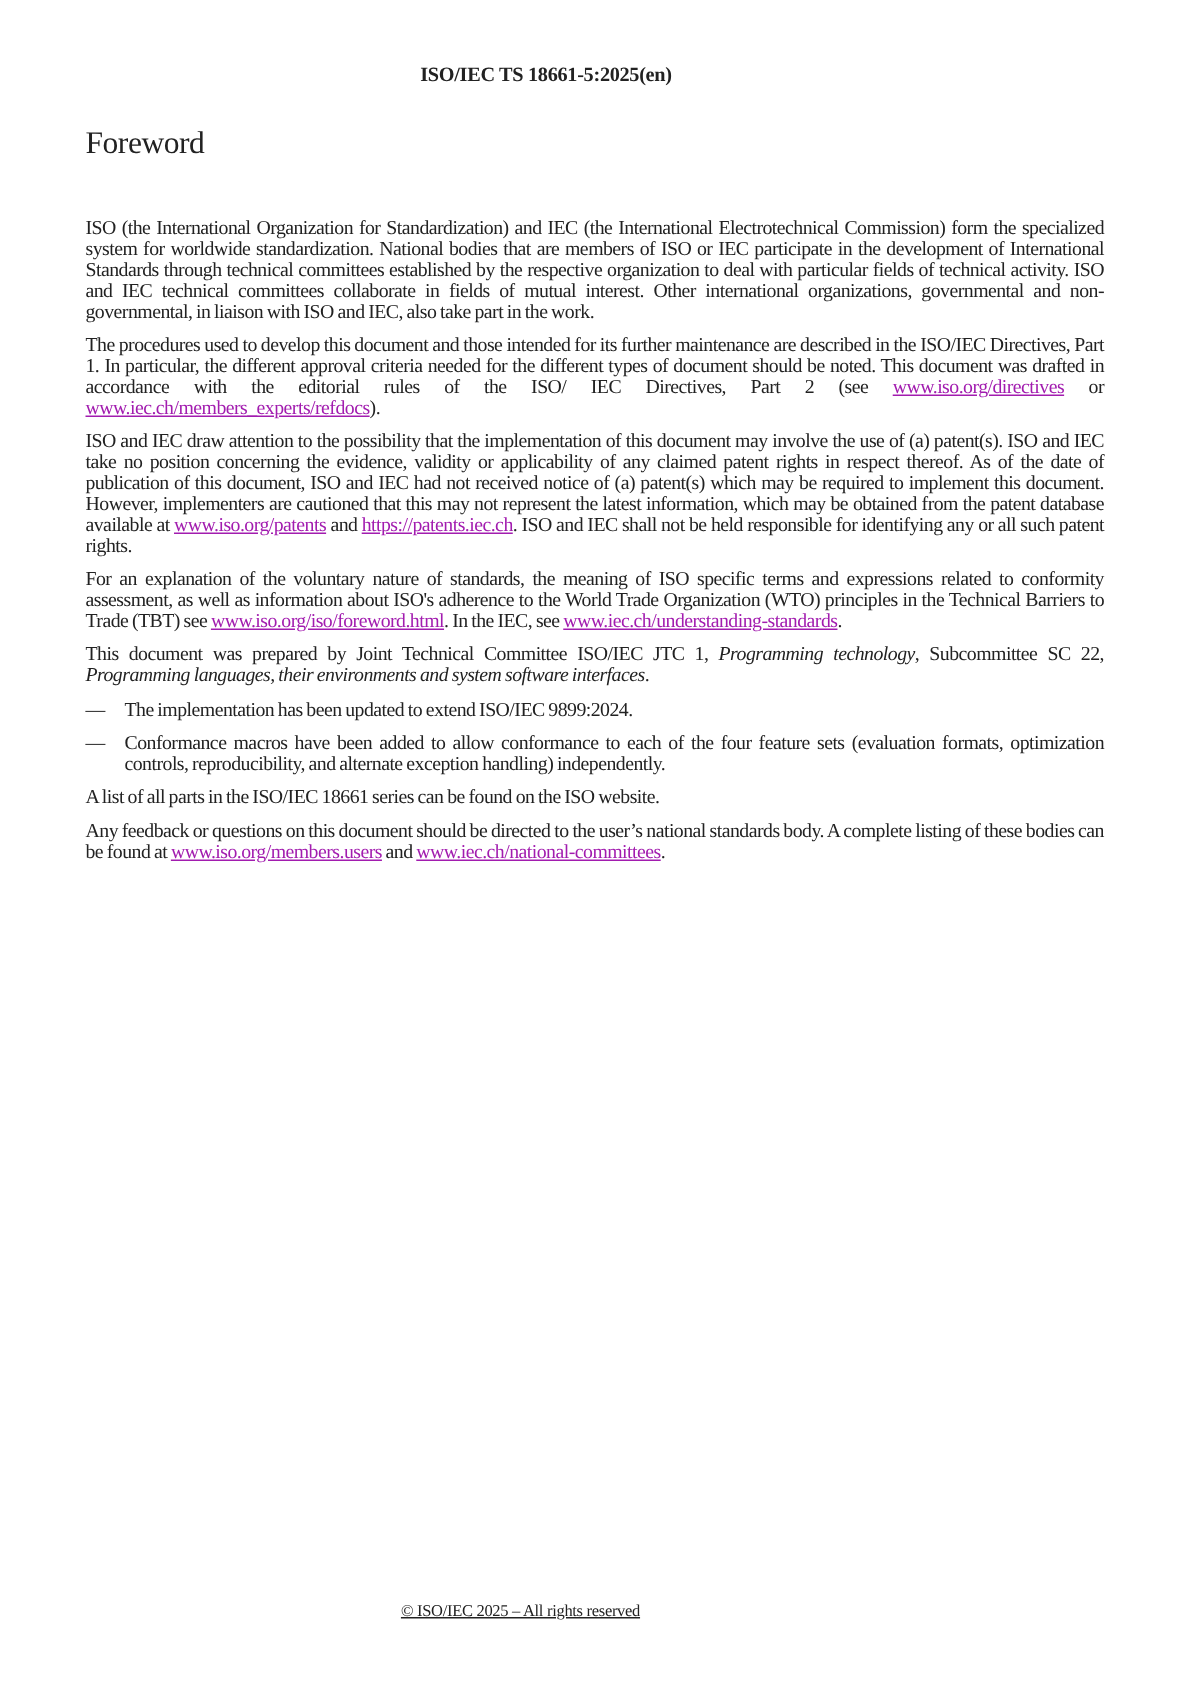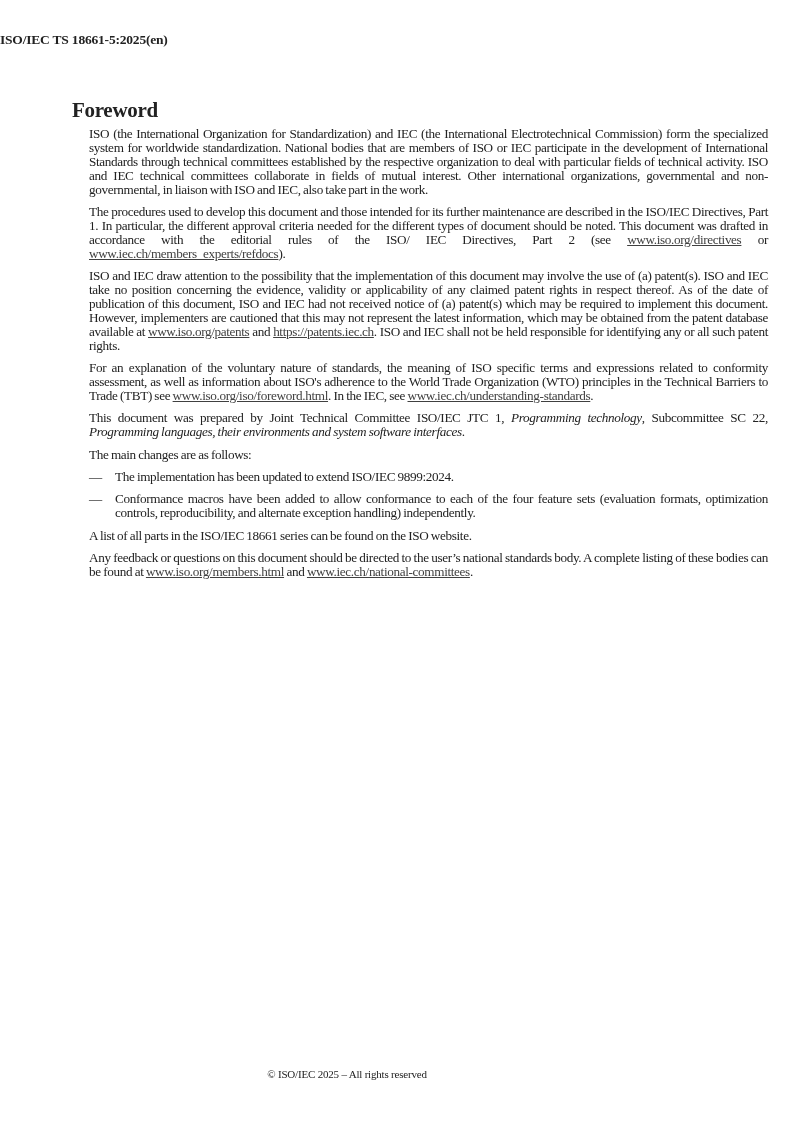--- a/index.html
+++ b/index.html
@@ -1,33 +1,33 @@
 <!DOCTYPE html>
 <html><head>
 <meta charset="utf-8">
 <style>
   html, body { margin: 0; padding: 0; background: #ffffff; }
   body { width: 793px; height: 1122px; position: relative; overflow: hidden;
          font-family: "Liberation Serif", "DejaVu Serif", serif; color: #222222; }
-  .header { position: absolute; top: 32px; left: 0; width: 728px; text-align: left;
+  .header { position: absolute; top: 42px; left: 0; width: 728px; text-align: center;
             font-weight: bold; font-size: 13.5px; letter-spacing: -0.2px; }
-  .title { position: absolute; top: 83px; left: 57px; font-weight: bold; font-size: 21px;
-           margin: 15px; letter-spacing: -0.3px; }
-  .content { position: absolute; top: 127px; left: 57px; width: 679px; margin-left: 32px; }
+  .title { position: absolute; top: 83px; left: 57px; font-weight: normal; font-size: 21px;
+           margin: 0; letter-spacing: -0.3px; }
+  .content { position: absolute; top: 145px; left: 57px; width: 679px; }
   p { margin: 0 0 8.5px 0; font-size: 13.2px; line-height: 13.9px; text-align: justify;
       letter-spacing: -0.35px; word-spacing: -0.5px; }
-  a { color: #404040; text-decoration: underline; }
+  a { color: #a21caf; text-decoration: underline; }
   i { font-style: italic; }
   .list { margin: 0; padding: 0; list-style: none; }
   .list li { display: flex; margin: 0 0 8.5px 0; font-size: 13.2px; line-height: 13.9px;
              letter-spacing: -0.35px; word-spacing: -0.5px; text-align: justify; }
   .dash { width: 26px; flex: 0 0 26px; }
   .list .txt { flex: 1; }
   .footer { position: absolute; top: 1066px; left: 0; width: 694px; text-align: center;
-            font-size: 11px; line-height: 17px; letter-spacing: -0.2px; color: #222; }
+            font-size: 11px; line-height: 17px; letter-spacing: -0.2px; color: #222; text-decoration: underline; }
 </style>
 </head>
 <body>
 
 <div class="header">ISO/IEC TS 18661-5:2025(en)</div>
 
 <h1 class="title">Foreword</h1>
 
 <div class="content">
   <p>ISO (the International Organization for Standardization) and IEC (the International Electrotechnical Commission) form the specialized system for worldwide standardization. National bodies that are members of ISO or IEC participate in the development of International Standards through technical committees established by the respective organization to deal with particular fields of technical activity. ISO and IEC technical committees collaborate in fields of mutual interest. Other international organizations, governmental and non-governmental, in liaison with ISO and IEC, also take part in the work.</p>
@@ -35,33 +35,32 @@
   <p><span>The procedures used to develop this document and those intended for its further maintenance are described in the ISO/IEC Directives, Part 1. In particular, the different approval criteria needed for the different types of document should be noted. This document was drafted in accordance with the editorial rules of the ISO/ IEC Directives, Part 2 (see </span><a>www.iso.org/directives</a><span> or </span><a>www.iec.ch/members_experts/refdocs</a><span>).</span></p>
 
   <p><span>ISO and IEC draw attention to the possibility that the implementation of this document may involve the use of (a) patent(s). ISO and IEC take no position concerning the evidence, validity or applicability of any claimed patent rights in respect thereof. As of the date of publication of this document, ISO and IEC had not received notice of (a) patent(s) which may be required to implement this document. However, implementers are cautioned that this may not represent the latest information, which may be obtained from the patent database available at </span><a>www.iso.org/patents</a><span> and </span><a>https://patents.iec.ch</a><span>. ISO and IEC shall not be held responsible for identifying any or all such patent rights.</span></p>
 
 
   <p><span>For an explanation of the voluntary nature of standards, the meaning of ISO specific terms and expressions related to conformity assessment, as well as information about ISO's adherence to the World Trade Organization (WTO) principles in the Technical Barriers to Trade (TBT) see </span><a>www.iso.org/iso/foreword.html</a><span>. In the IEC, see </span><a>www.iec.ch/understanding-standards</a><span>.</span></p>
 
   <p><span>This document was prepared by Joint Technical Committee ISO/IEC JTC 1, </span><i>Programming technology</i><span>, Subcommittee SC 22, </span><i>Programming languages, their environments and system software interfaces</i><span>.</span></p>
 
 
-  <p>The main changes are as follows:</p>
 
   <ul class="list">
     <li>
       <span class="dash">—</span>
       <span class="txt">The implementation has been updated to extend ISO/IEC 9899:2024.</span>
     </li>
     <li>
       <span class="dash">—</span>
       <span class="txt">Conformance macros have been added to allow conformance to each of the four feature sets (evaluation formats, optimization controls, reproducibility, and alternate exception handling) independently.</span>
     </li>
   </ul>
 
   <p>A list of all parts in the ISO/IEC 18661 series can be found on the ISO website.</p>
 
-  <p><span>Any feedback or questions on this document should be directed to the user’s national standards body. A complete listing of these bodies can be found at </span><a>www.iso.org/members.html</a><span> and </span><a>www.iec.ch/national-committees</a><span>.</span></p>
+  <p><span>Any feedback or questions on this document should be directed to the user’s national standards body. A complete listing of these bodies can be found at </span><a>www.iso.org/members.users</a><span> and </span><a>www.iec.ch/national-committees</a><span>.</span></p>
 </div>
 
 <div class="footer">
   <div>© ISO/IEC 2025 – All rights reserved</div>
 </div>
 
 </body></html>

